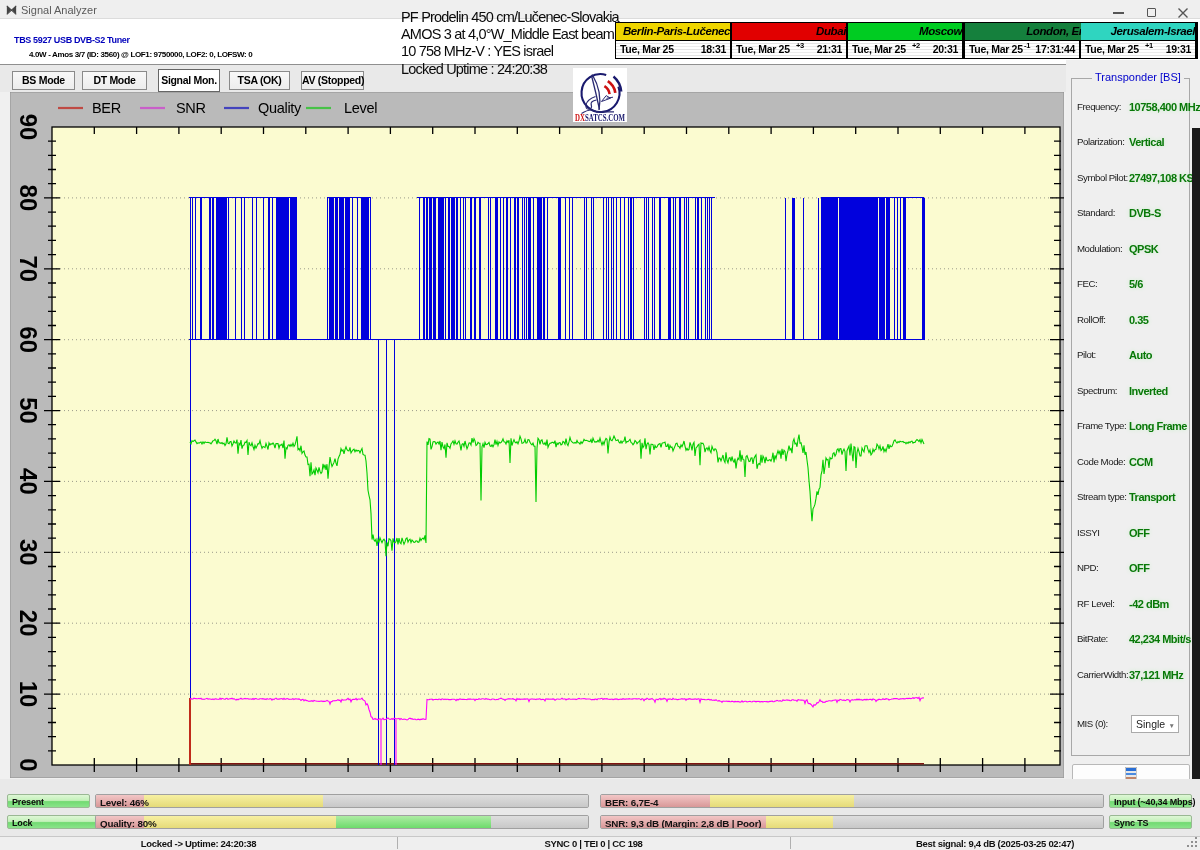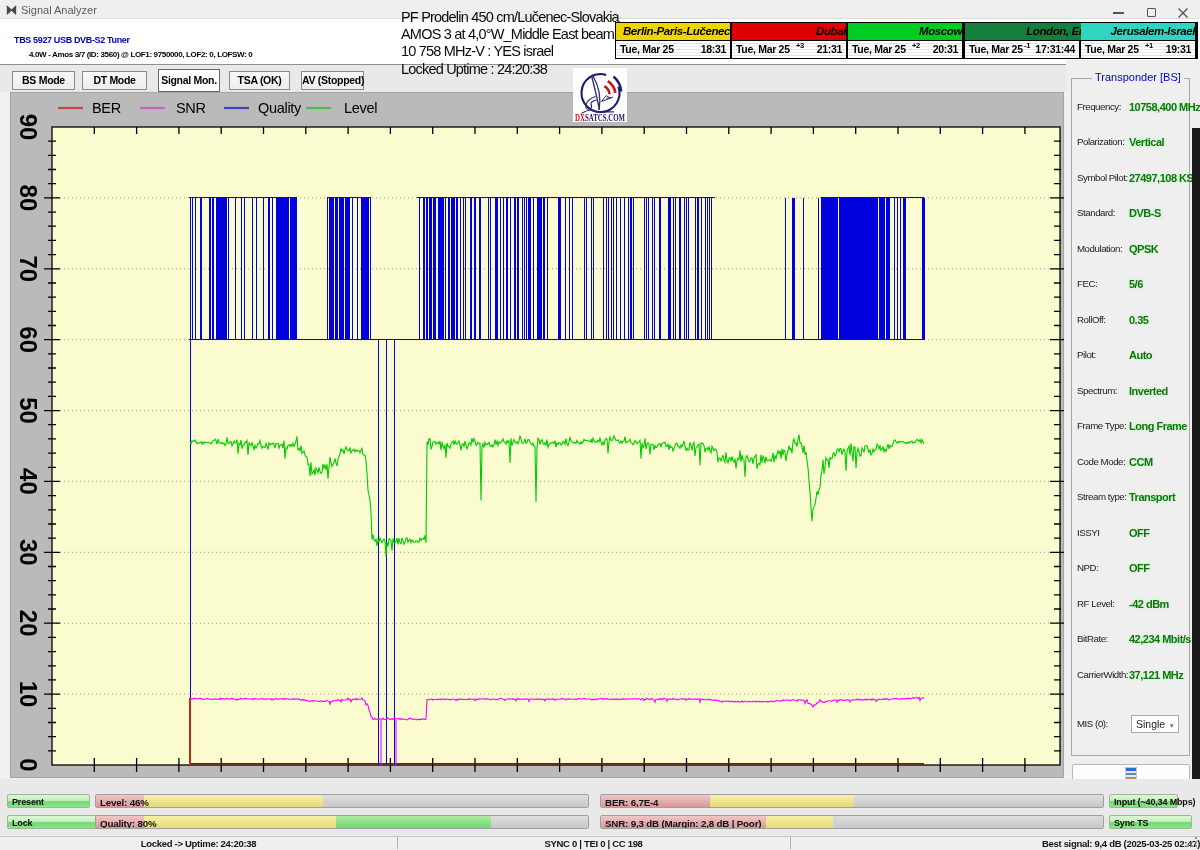--- a/index.html
+++ b/index.html
@@ -213,33 +213,33 @@
     <div class="seg yl" style="left:109px;width:144px"></div>
     <div class="seg gr" style="left:253px;width:251px"></div>
     <span style="left:4px">BER: 6,7E-4</span>
   </div>
 <div class="bar" style="left:600px;top:815px;width:504px">
     <div class="seg pk" style="left:0px;width:165px"></div>
     <div class="seg yl" style="left:165px;width:67px"></div>
     <div class="seg gr" style="left:232px;width:272px"></div>
     <span style="left:4px">SNR: 9,3 dB (Margin: 2,8 dB | Poor)</span>
   </div>
-<div class="pill" style="left:1109px;top:794px;width:69px">
+<div class="pill" style="left:1109px;top:794px;width:83px">
     <span>Input (~40,34 Mbps)</span>
   </div>
 <div class="pill" style="left:1109px;top:815px;width:83px">
     <span>Sync TS</span>
   </div>
 
 <div class="abs" style="left:0;top:836px;width:1200px;height:14px;background:#efefef;border-top:1px solid #c8c8c8"></div>
 <div class="abs" style="left:397px;top:837px;width:1px;height:12px;background:#b0b0b0"></div>
 <div class="abs" style="left:790px;top:837px;width:1px;height:12px;background:#b0b0b0"></div>
 <div class="sbtxt" style="left:0;width:397px;text-align:center">Locked -&gt; Uptime: 24:20:38</div>
 <div class="sbtxt" style="left:397px;width:393px;text-align:center">SYNC 0 | TEI 0 | CC 198</div>
-<div class="sbtxt" style="left:790px;width:410px;text-align:right">Best signal: 9,4 dB (2025-03-25 02:47)</div>
+<div class="sbtxt" style="left:790px;width:410px;text-align:center">Best signal: 9,4 dB (2025-03-25 02:47)</div>
 <svg class="abs" style="left:1186px;top:836px" width="12" height="12" viewBox="0 0 12 12">
     <g fill="#909090">
       <rect x="9" y="1" width="2" height="2"></rect>
       <rect x="9" y="5" width="2" height="2"></rect>
       <rect x="9" y="9" width="2" height="2"></rect>
       <rect x="5" y="5" width="2" height="2"></rect>
       <rect x="5" y="9" width="2" height="2"></rect>
       <rect x="1" y="9" width="2" height="2"></rect>
     </g>
   </svg>

